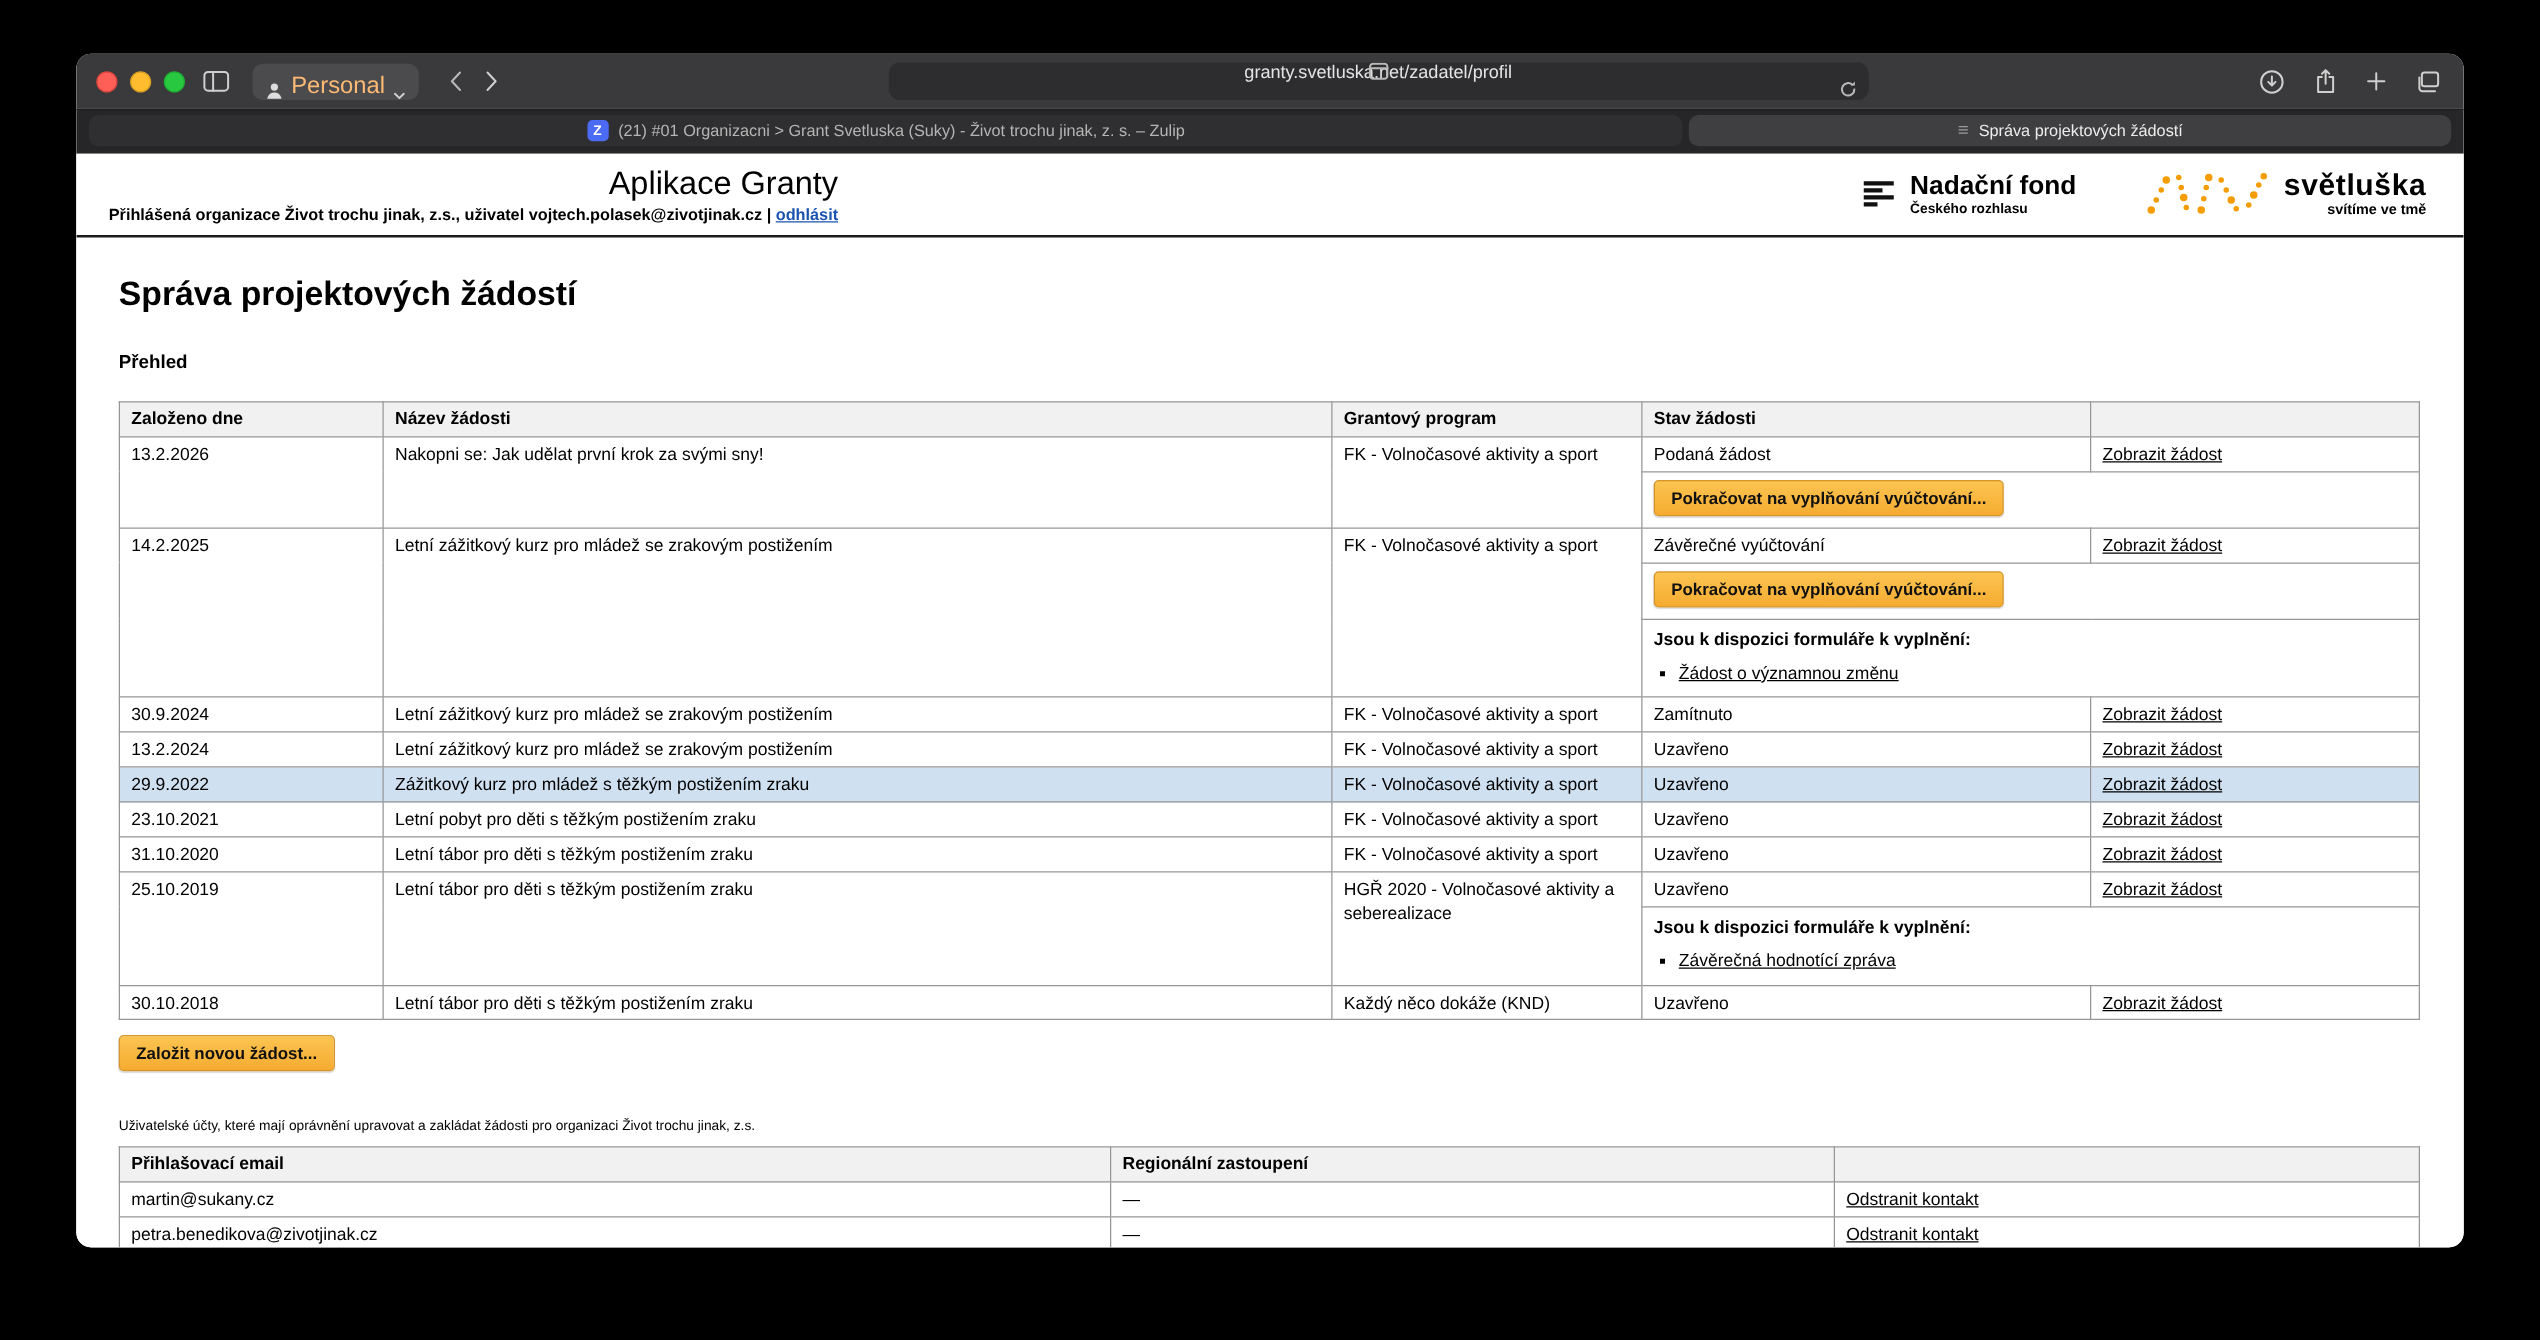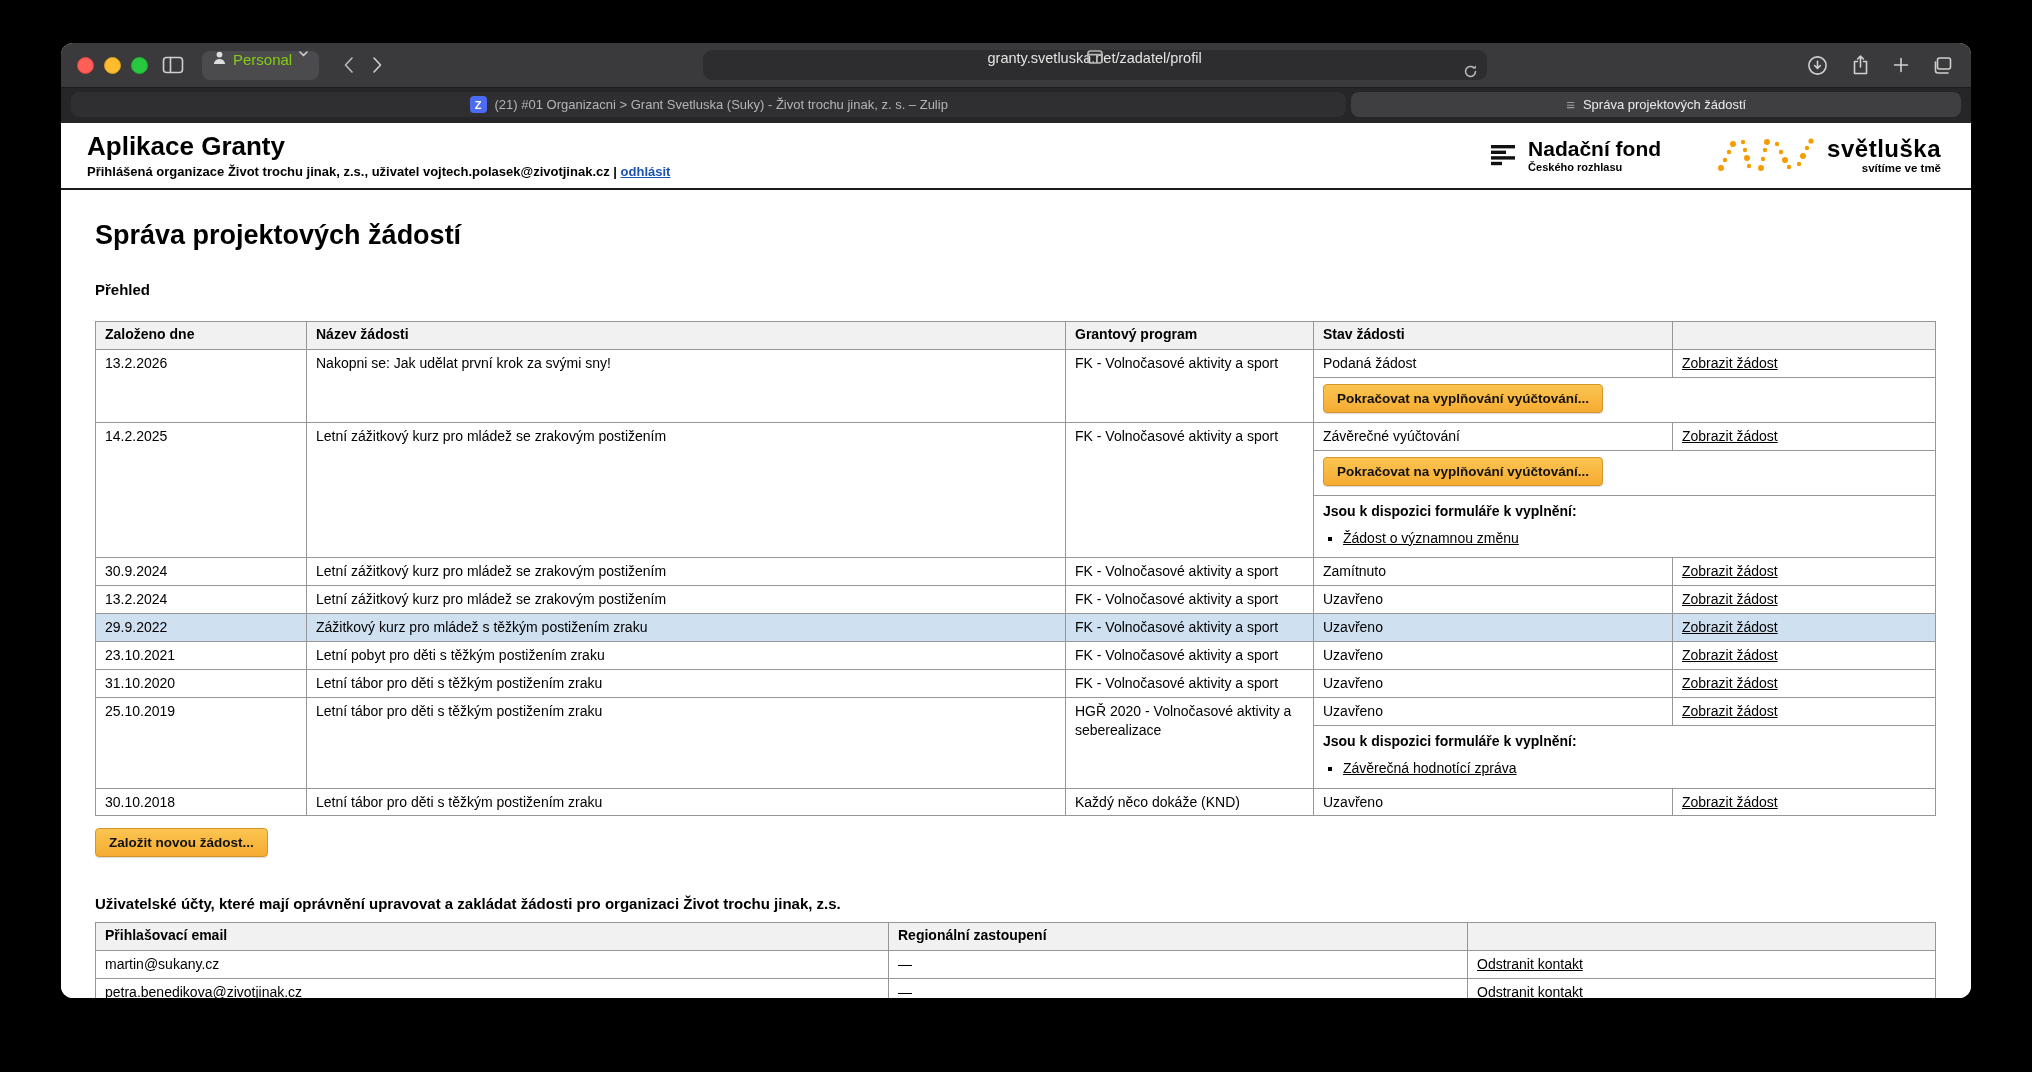--- a/index.html
+++ b/index.html
@@ -19,22 +19,22 @@
     height:44px;flex:0 0 44px;background:#3a3a3c;display:flex;align-items:center;
     padding:0 16px;gap:14px;
   }
   .traffic{display:flex;gap:10px;align-items:center;}
   .tl{width:15px;height:15px;border-radius:50%;display:inline-block;}
   .tl.red{background:#ff5f57;border:1px solid #e0443e;}
   .tl.yellow{background:#febc2e;border:1px solid #d89e22;}
   .tl.green{background:#28c840;border:1px solid #1faf34;}
   .tb-icon{display:flex;align-items:center;justify-content:center;cursor:default;}
   .personal-pill{
-    display:flex;align-items:flex-start;gap:7px;background:#4b4b4d;border-radius:8px;
-    height:29px;padding:0 11px;color:#84cc16;font-size:15px;margin-left:4px;
+    display:flex;align-items:flex-end;gap:7px;background:#4b4b4d;border-radius:8px;
+    height:29px;padding:0 11px;color:#fdba74;font-size:19px;margin-left:4px;
   }
   .nav-btns{display:flex;gap:18px;align-items:center;margin-left:10px;}
   .addr-wrap{flex:1;display:flex;justify-content:center;}
   .addressbar{
     width:766px;height:30px;background:#2d2d2f;border-radius:9px;
     display:flex;align-items:center;padding:0 9px;position:relative;flex-direction:column;
   }
   .ab-url{
     position:absolute;left:0;right:0;text-align:center;color:#e4e4e4;font-size:14.5px;
   }
@@ -58,21 +58,21 @@
     width:17px;height:17px;border-radius:4px;background:#4c6bf5;color:#fff;
     font-size:11px;font-weight:bold;
   }
   .favicon.lines{color:#9a9a9a;font-size:15px;}
   
   .page{flex:1;background:#fff;overflow:hidden;color:#000;}
   .site-header{
     display:flex;justify-content:space-between;align-items:center;
     padding:9px 30px 9px 26px;border-bottom:2px solid #1b1b1b;
   }
-  .site-title{font-size:26px;font-weight:bold;margin:0;line-height:1.15;}
+  .site-title{font-size:26px;font-weight:normal;margin:0;line-height:1.15;text-align:right;}
   .site-subtitle{font-size:13px;font-weight:bold;margin-top:2px;}
   .site-subtitle a{color:#1a53b0;}
   .logos{display:flex;align-items:center;gap:52px;}
   .nf-logo{display:flex;align-items:center;gap:9px;}
   .nf-text-1{font-size:21px;font-weight:bold;line-height:1;}
   .nf-text-2{font-size:11px;font-weight:bold;margin-top:2px;}
   .sv-logo{display:flex;align-items:center;gap:10px;}
   .sv-title{font-size:24px;font-weight:bold;line-height:1;letter-spacing:.5px;}
   .sv-sub{font-size:11.5px;font-weight:bold;text-align:right;margin-top:1px;}
   .main{padding:0 36px 0 34px;}
@@ -90,21 +90,21 @@
   .orange-btn{
     background:linear-gradient(#fbc551,#f6ab31);border:1px solid #d4952a;border-radius:4px;
     font-family:inherit;font-size:13.5px;font-weight:bold;color:#111;
     padding:6px 13px;cursor:pointer;box-shadow:0 1px 1px rgba(0,0,0,.15);
   }
   .c-forms{padding:6px 9px 8px;}
   .forms-label{font-weight:bold;}
   .c-forms ul{margin:8px 0 2px 20px;padding:0;list-style:square;}
   .c-forms li{margin:0;}
   .new-request{margin-top:12px;}
-  .accounts-heading{font-size:15px;font-weight:bold;margin:38px 0 10px 0;max-width:1700px;}
+  .accounts-heading{font-size:11px;font-weight:normal;margin:38px 0 10px 0;max-width:1700px;}
   
   .sicon{stroke:#cfcfcf;fill:none;stroke-width:1.6;stroke-linecap:round;stroke-linejoin:round;}
   .sicon-dim{stroke:#b9b9b9;fill:none;stroke-width:1.6;stroke-linecap:round;stroke-linejoin:round;}
 </style>
 </head>
 <body>
 
 <div class="window">
 
   <div class="toolbar">

